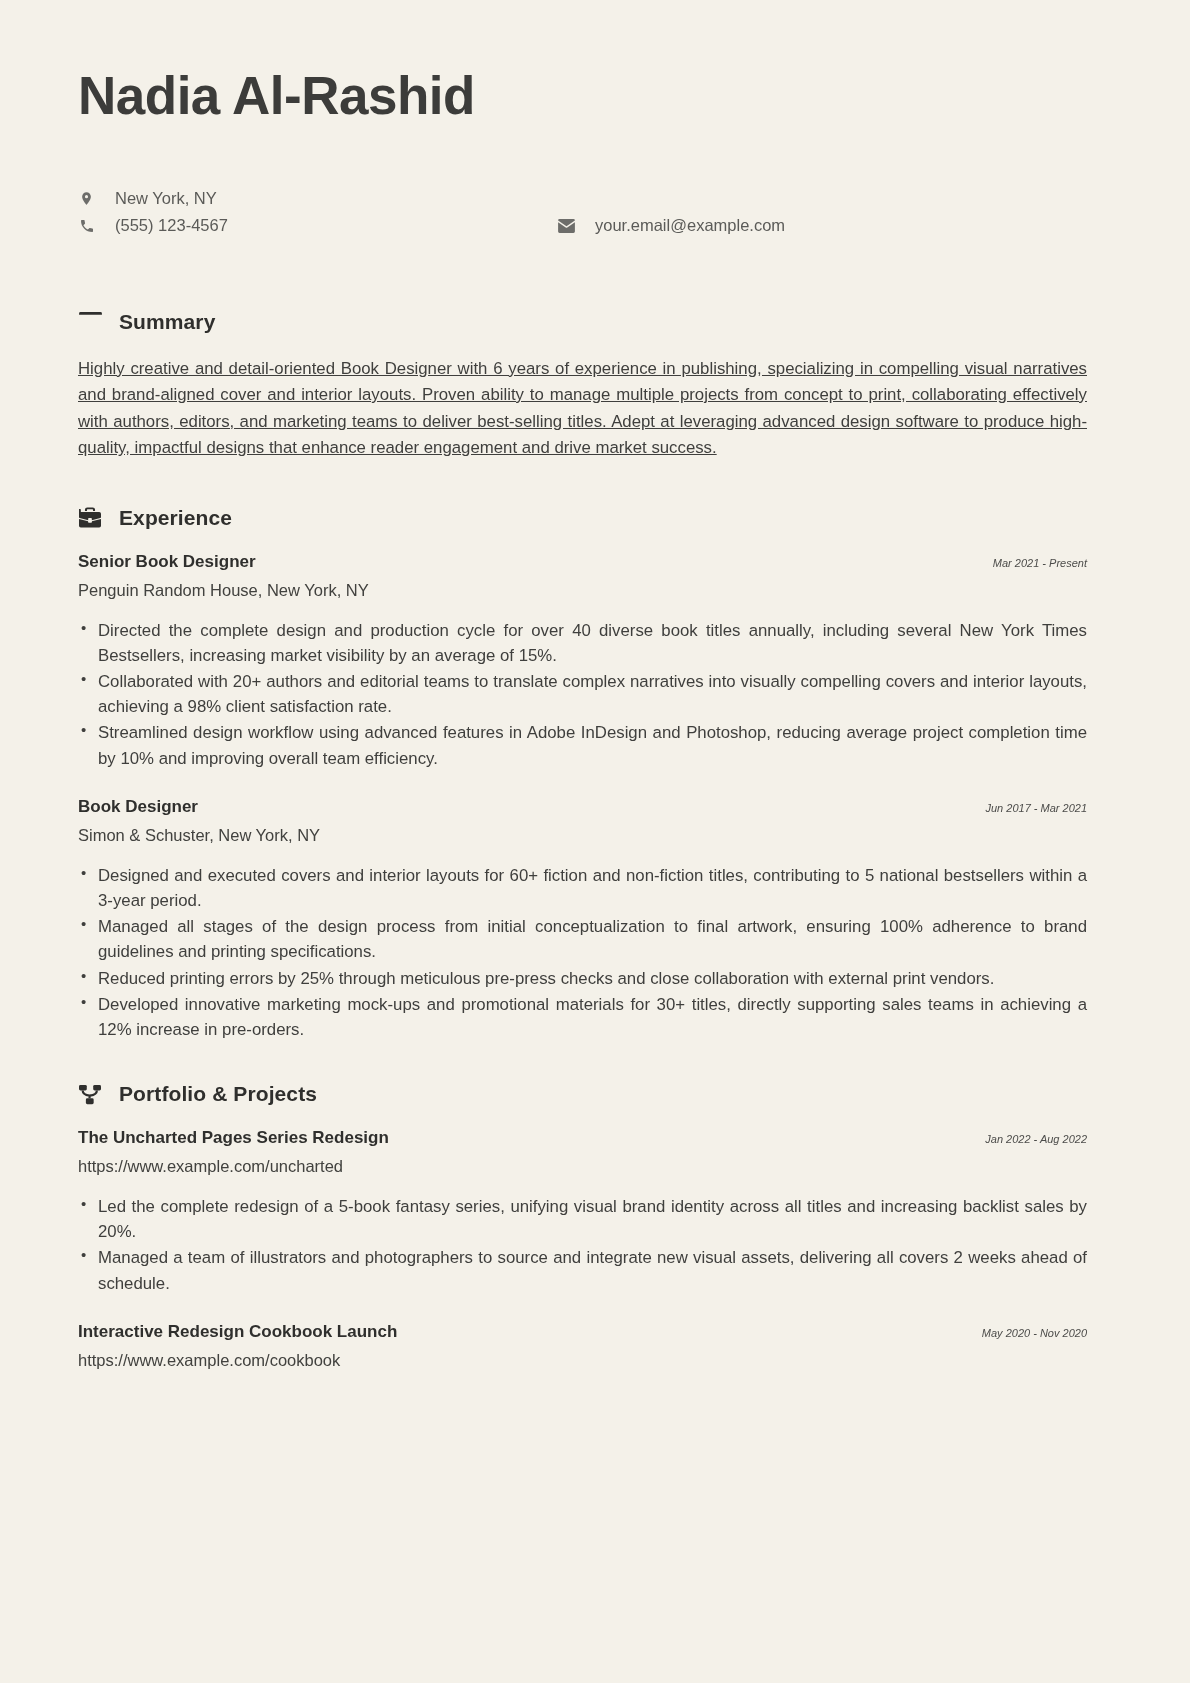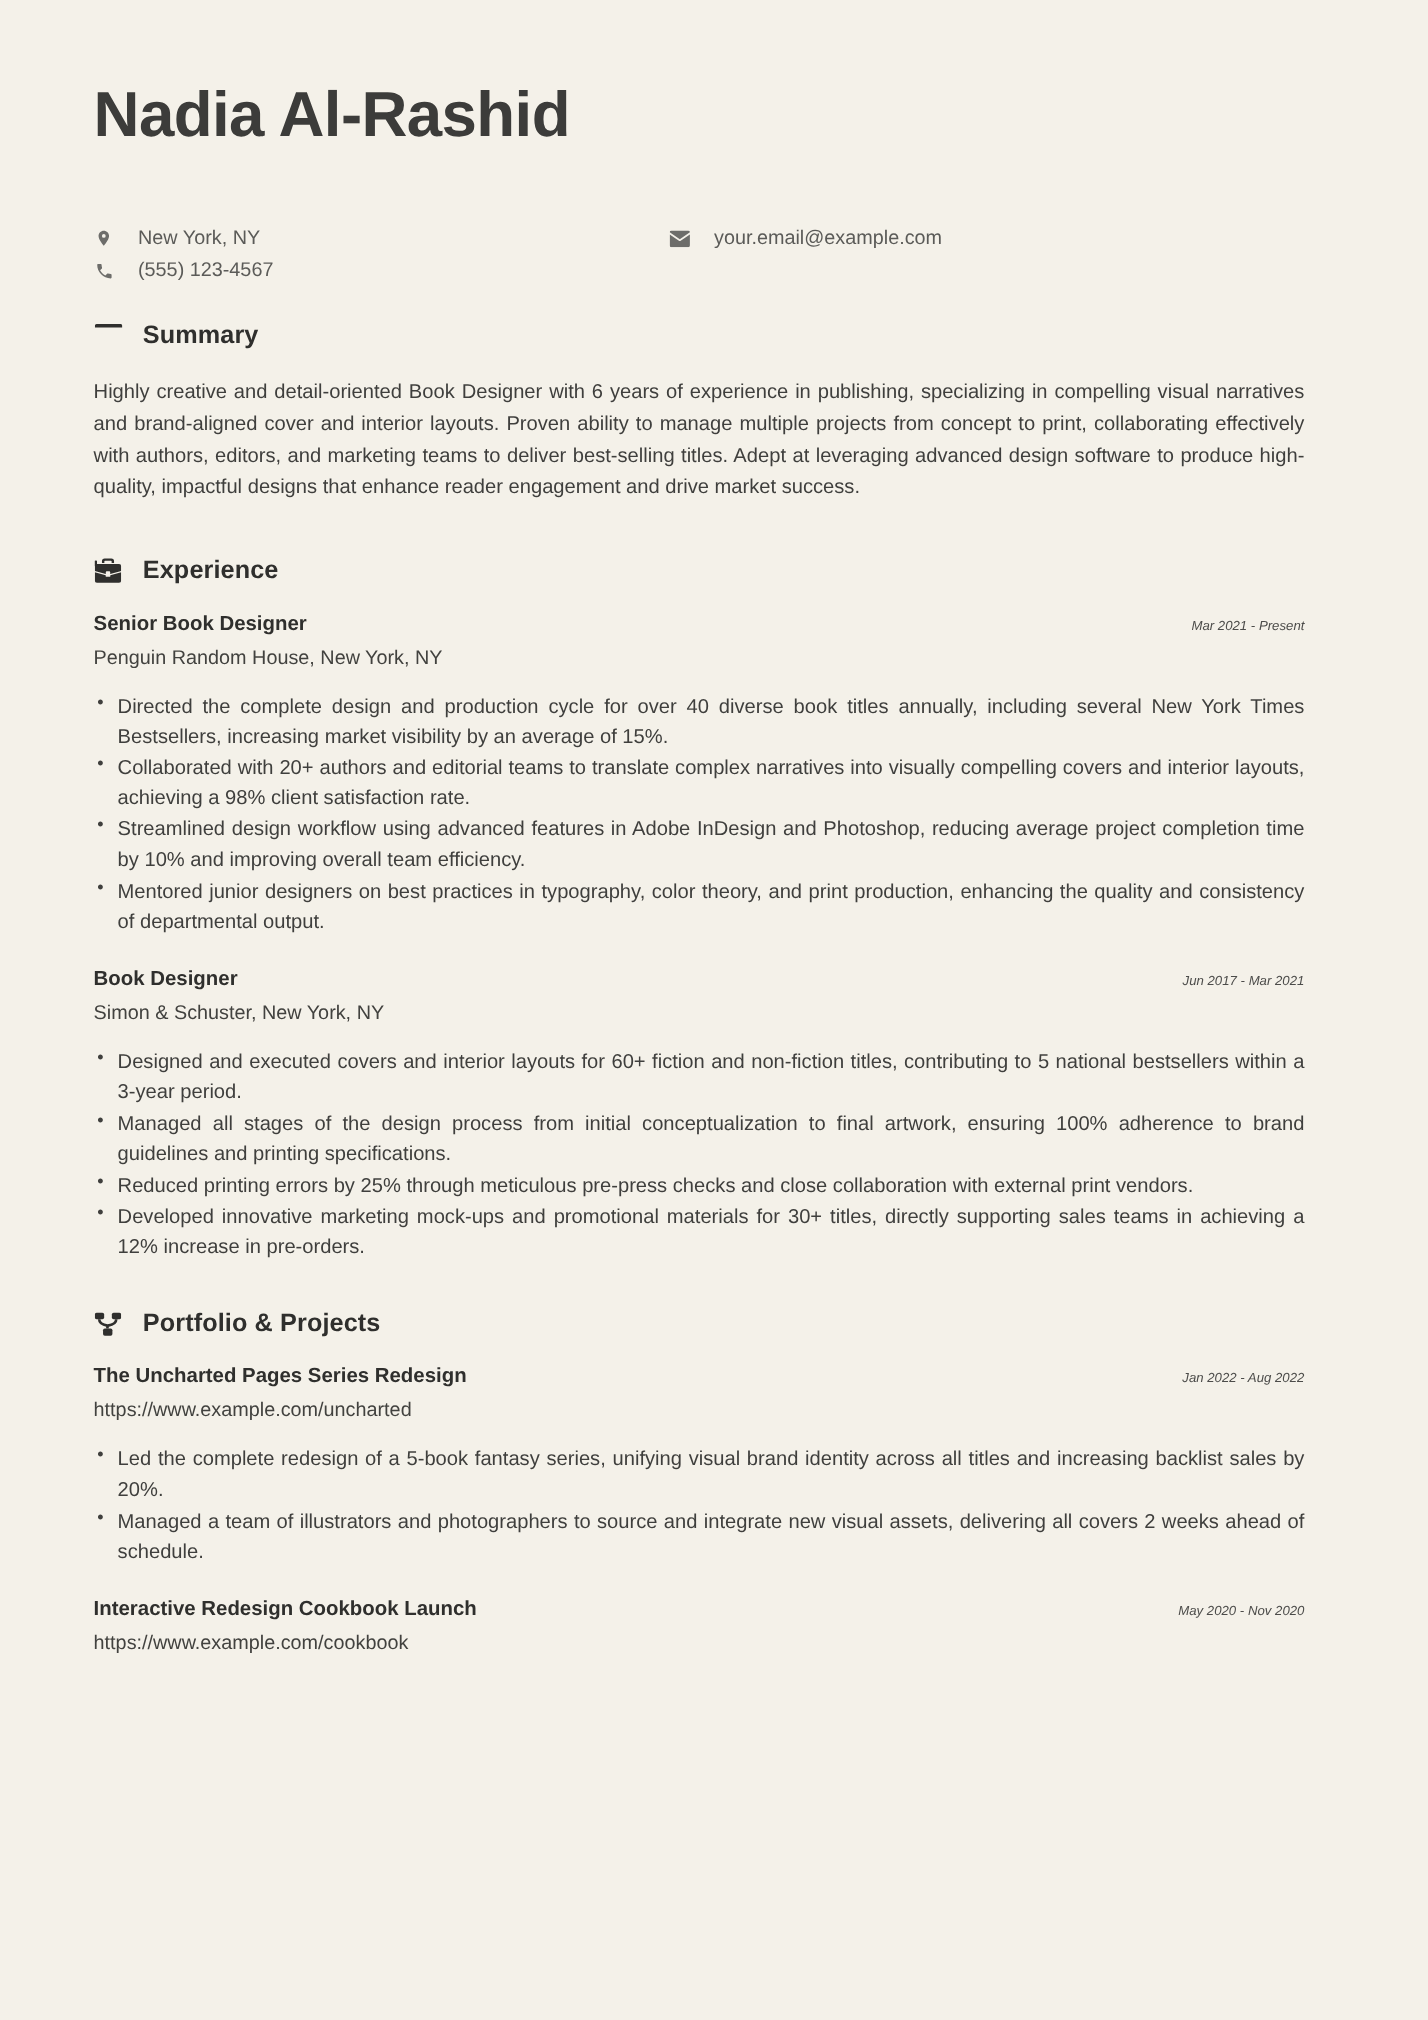--- a/index.html
+++ b/index.html
@@ -24,21 +24,22 @@
     font-size: 53px;
     font-weight: 700;
     letter-spacing: -0.5px;
     color: #3c3c3a;
     line-height: 1.15;
     margin-bottom: 62px;
   }
 
   .contact-grid {
     display: flex;
-    margin-bottom: 32px;
+    margin-bottom: 74px;
+    align-items: flex-end;
   }
   .contact-col { display: flex; flex-direction: column; gap: 7px; }
   .contact-col.left { width: 480px; }
   .contact-col.right { flex: 1; }
   .contact-item {
     display: flex;
     align-items: center;
     font-size: 16.5px;
     color: #5b5b58;
     line-height: 1.2;
@@ -79,20 +80,21 @@
   }
 
   
   .summary-text {
     font-size: 16.8px;
     line-height: 1.58;
     color: #3f3f3d;
     text-align: justify;
     hyphens: auto;
     margin-bottom: 44px;
+    text-decoration: underline;
   }
 
   .entry { margin-bottom: 10px; }
   .entry-top {
     display: flex;
     justify-content: space-between;
     align-items: baseline;
     margin-bottom: 9px;
     gap: 28px;
   }
@@ -205,21 +207,20 @@
     <div class="entry">
       <div class="entry-top">
         <span class="entry-title">Senior Book Designer</span>
         <span class="entry-date">Mar 2021 - Present</span>
       </div>
       <div class="entry-sub">Penguin Random House, New York, NY</div>
       <ul class="bullets">
         <li>Directed the complete design and production cycle for over 40 diverse book titles annually, including several New York Times Bestsellers, increasing market visibility by an average of 15%.</li>
         <li>Collaborated with 20+ authors and editorial teams to translate complex narratives into visually compelling covers and interior layouts, achieving a 98% client satisfaction rate.</li>
         <li>Streamlined design workflow using advanced features in Adobe InDesign and Photoshop, reducing average project completion time by 10% and improving overall team efficiency.</li>
-        <li>Mentored junior designers on best practices in typography, color theory, and print production, enhancing the quality and consistency of departmental output.</li>
       </ul>
     </div>
 
     <div class="entry">
       <div class="entry-top">
         <span class="entry-title">Book Designer</span>
         <span class="entry-date">Jun 2017 - Mar 2021</span>
       </div>
       <div class="entry-sub">Simon &amp; Schuster, New York, NY</div>
       <ul class="bullets">

